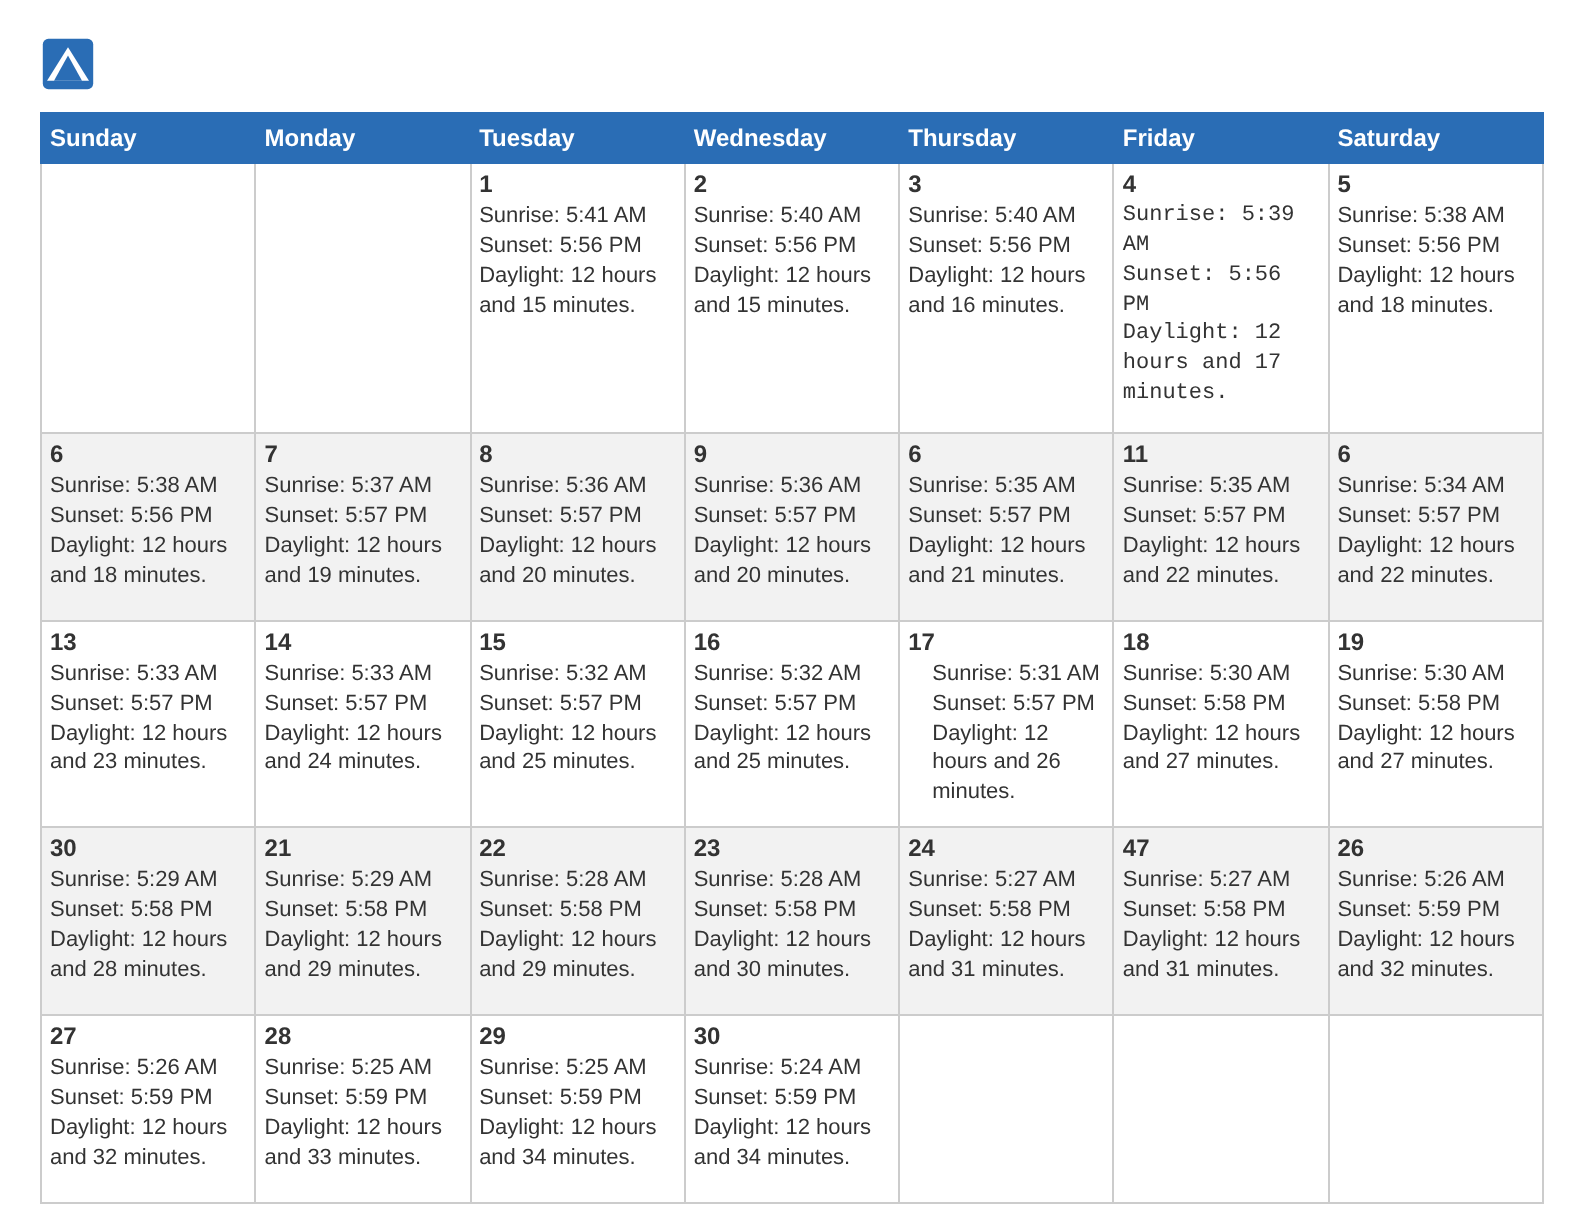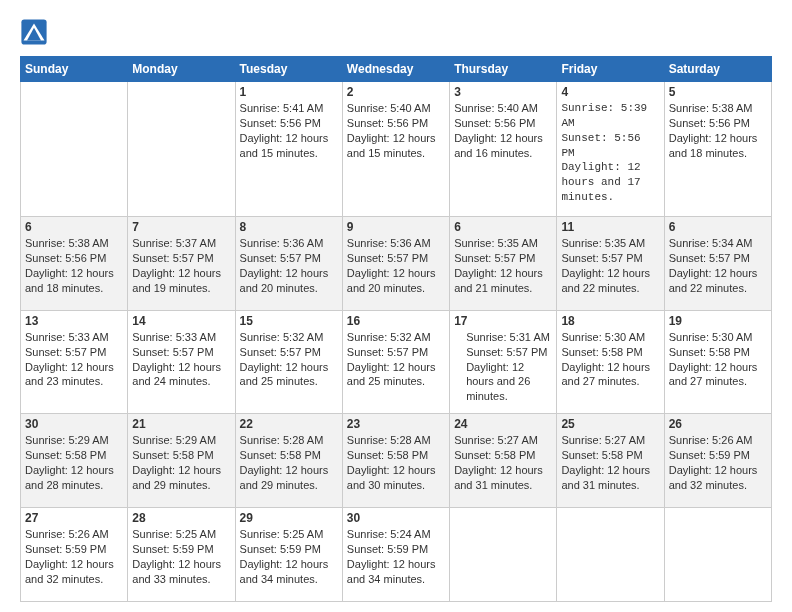--- a/index.html
+++ b/index.html
@@ -286,21 +286,21 @@
 Sunset: 5:58 PM
 Daylight: 12 hours and 30 minutes.</div>
           </td>
           <td>
             <span class="day-num">24</span>
             <div class="day-info" style="white-space: pre-line;">Sunrise: 5:27 AM
 Sunset: 5:58 PM
 Daylight: 12 hours and 31 minutes.</div>
           </td>
           <td>
-            <span class="day-num">25</span>
+            <span class="day-num">47</span>
             <div class="day-info" style="white-space: pre-line;">Sunrise: 5:27 AM
 Sunset: 5:58 PM
 Daylight: 12 hours and 31 minutes.</div>
           </td>
           <td>
             <span class="day-num">26</span>
             <div class="day-info" style="white-space: pre-line;">Sunrise: 5:26 AM
 Sunset: 5:59 PM
 Daylight: 12 hours and 32 minutes.</div>
           </td>

